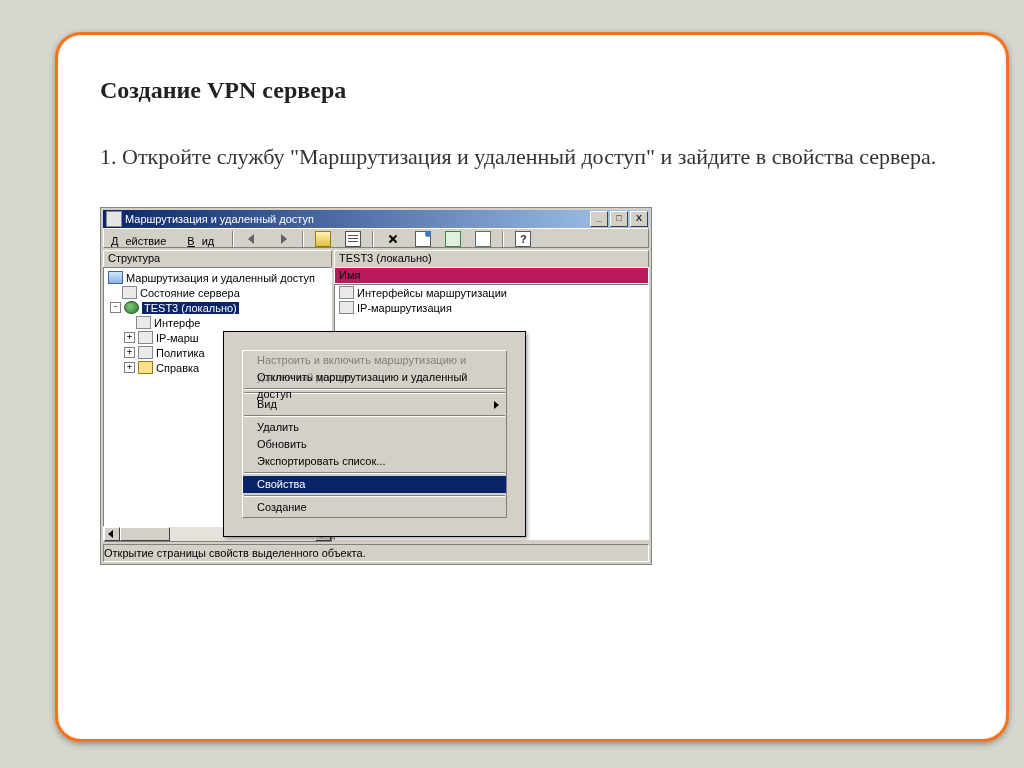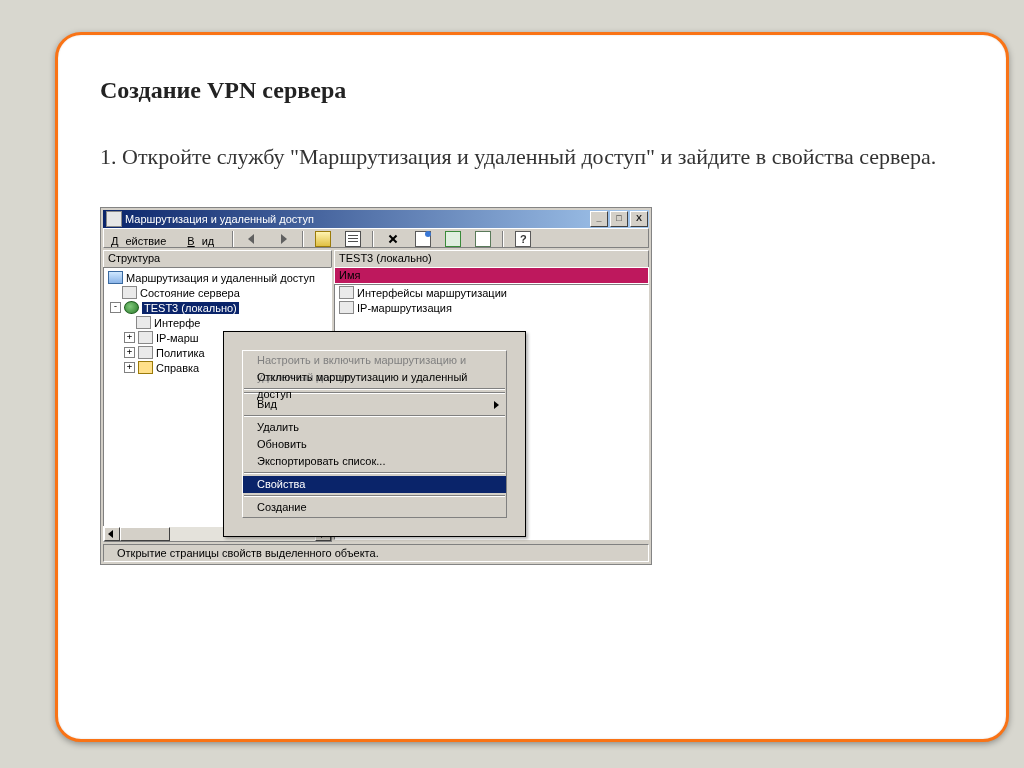--- a/index.html
+++ b/index.html
@@ -59,21 +59,21 @@
 .ph-left{left:2px;width:229px;}
 .ph-right{left:233px;right:2px;}
 .bevel-in{border:1px solid #808080;border-right-color:#fff;border-bottom-color:#fff;box-sizing:border-box;}
 .white-area{position:absolute;background:#fff;}
 .tree-area{left:2px;top:59px;width:229px;height:273px;}
 .list-header{left:233px;top:59px;right:2px;height:17px;background:#be185d;padding-left:4px;font-size:11px;line-height:15px;}
 .list-body{left:233px;top:76px;right:2px;height:256px;}
 .statusbar{
   position:absolute;left:2px;right:2px;bottom:2px;height:18px;
   border:1px solid #fff;border-top-color:#808080;border-left-color:#808080;box-sizing:border-box;
-  font-size:11px;line-height:16px;color:#000;padding-left:13px;
+  font-size:11px;line-height:16px;color:#000;padding-left:0;
 }
 .tree{font-size:11px;color:#000;padding:2px 0 0 0;white-space:nowrap;overflow:hidden;}
 .tree-row{height:15px;display:flex;align-items:center;padding-left:4px;}
 .tree-icon{width:15px;height:13px;margin-right:3px;background:#ffe08a;border:1px solid #9b7b0a;box-sizing:border-box;}
 .tree-icon.srv{background:linear-gradient(#cfe8ff,#8ab4e8);border-color:#3a6aa0;}
 .tree-icon.globe{background:radial-gradient(circle at 40% 40%,#7fc97a,#2a7a2a);border-radius:50%;border-color:#1a5a1a;}
 .tree-icon.leaf{background:#eaeaea;border-color:#888;}
 .tree-toggle{width:9px;height:9px;border:1px solid #808080;background:#fff;font:9px/7px monospace;text-align:center;color:#000;margin-right:3px;}
 .tree .sel{background:#0a246a;color:#fff;padding:0 2px;}
 .list-item{height:15px;display:flex;align-items:center;font-size:11px;padding-left:4px;}

